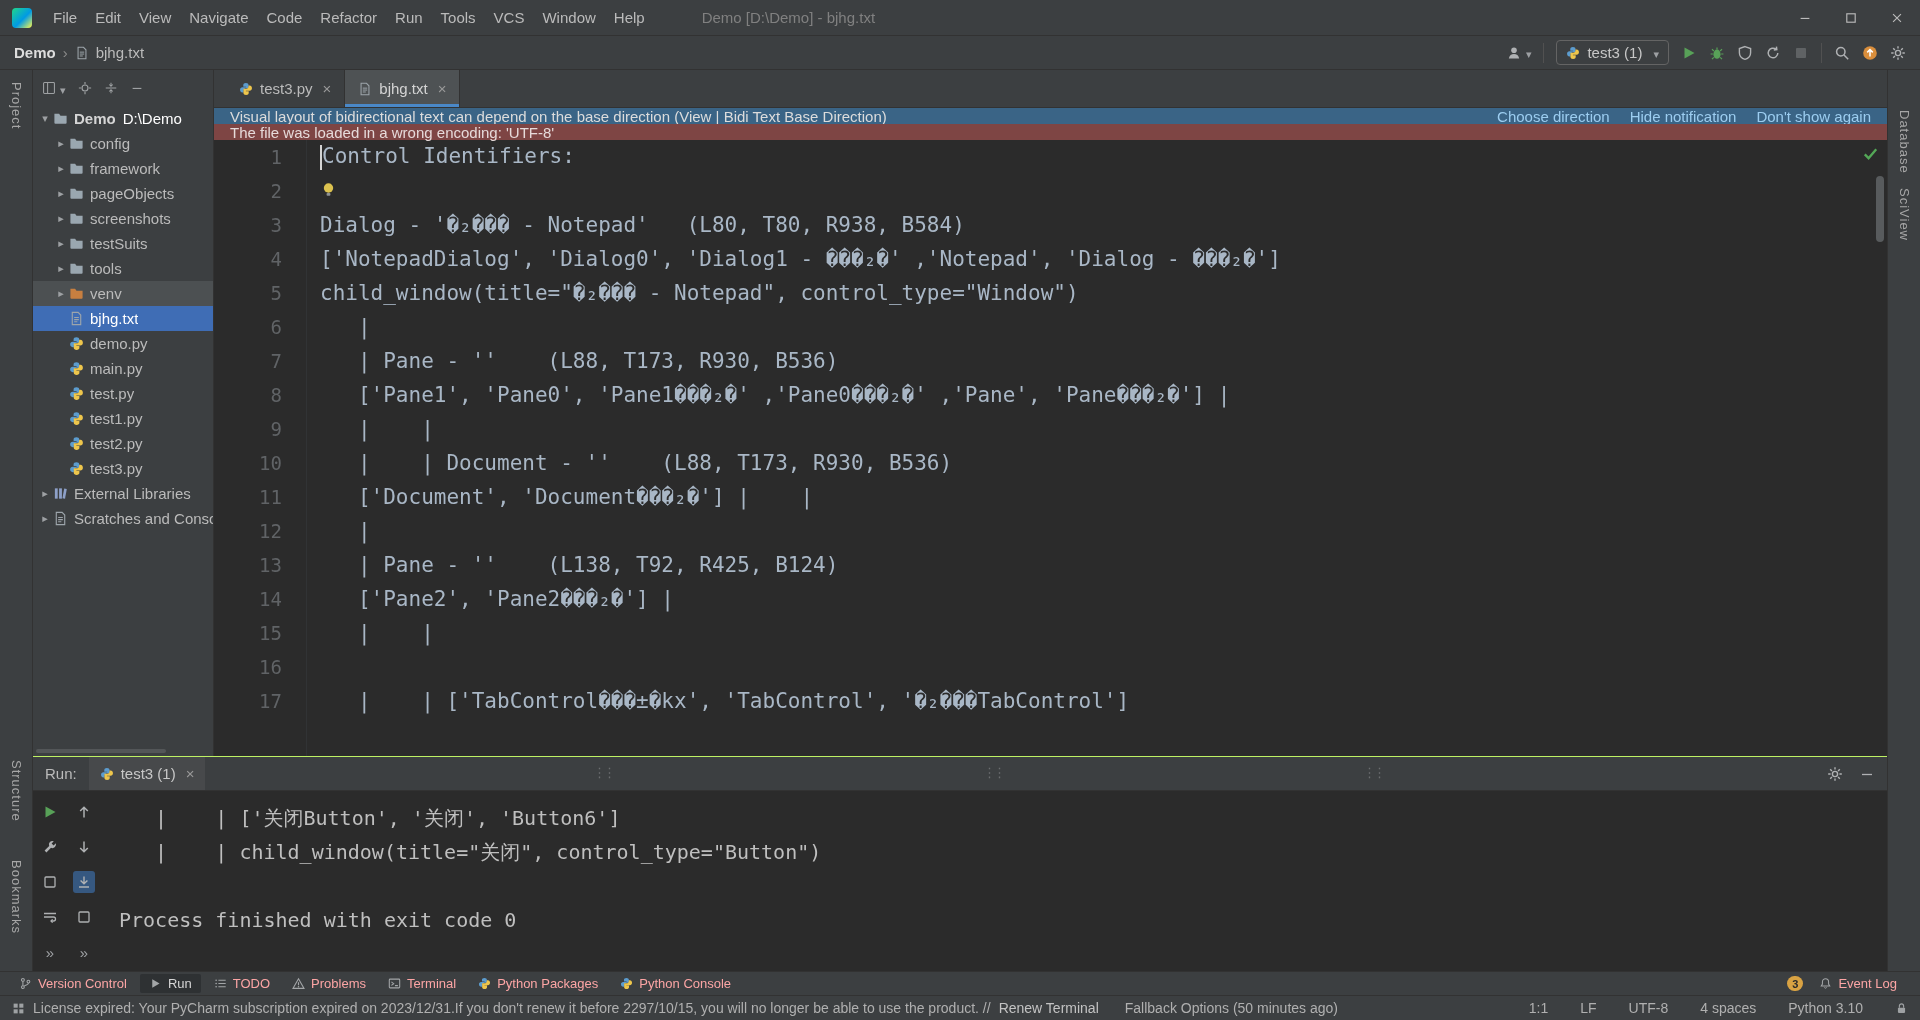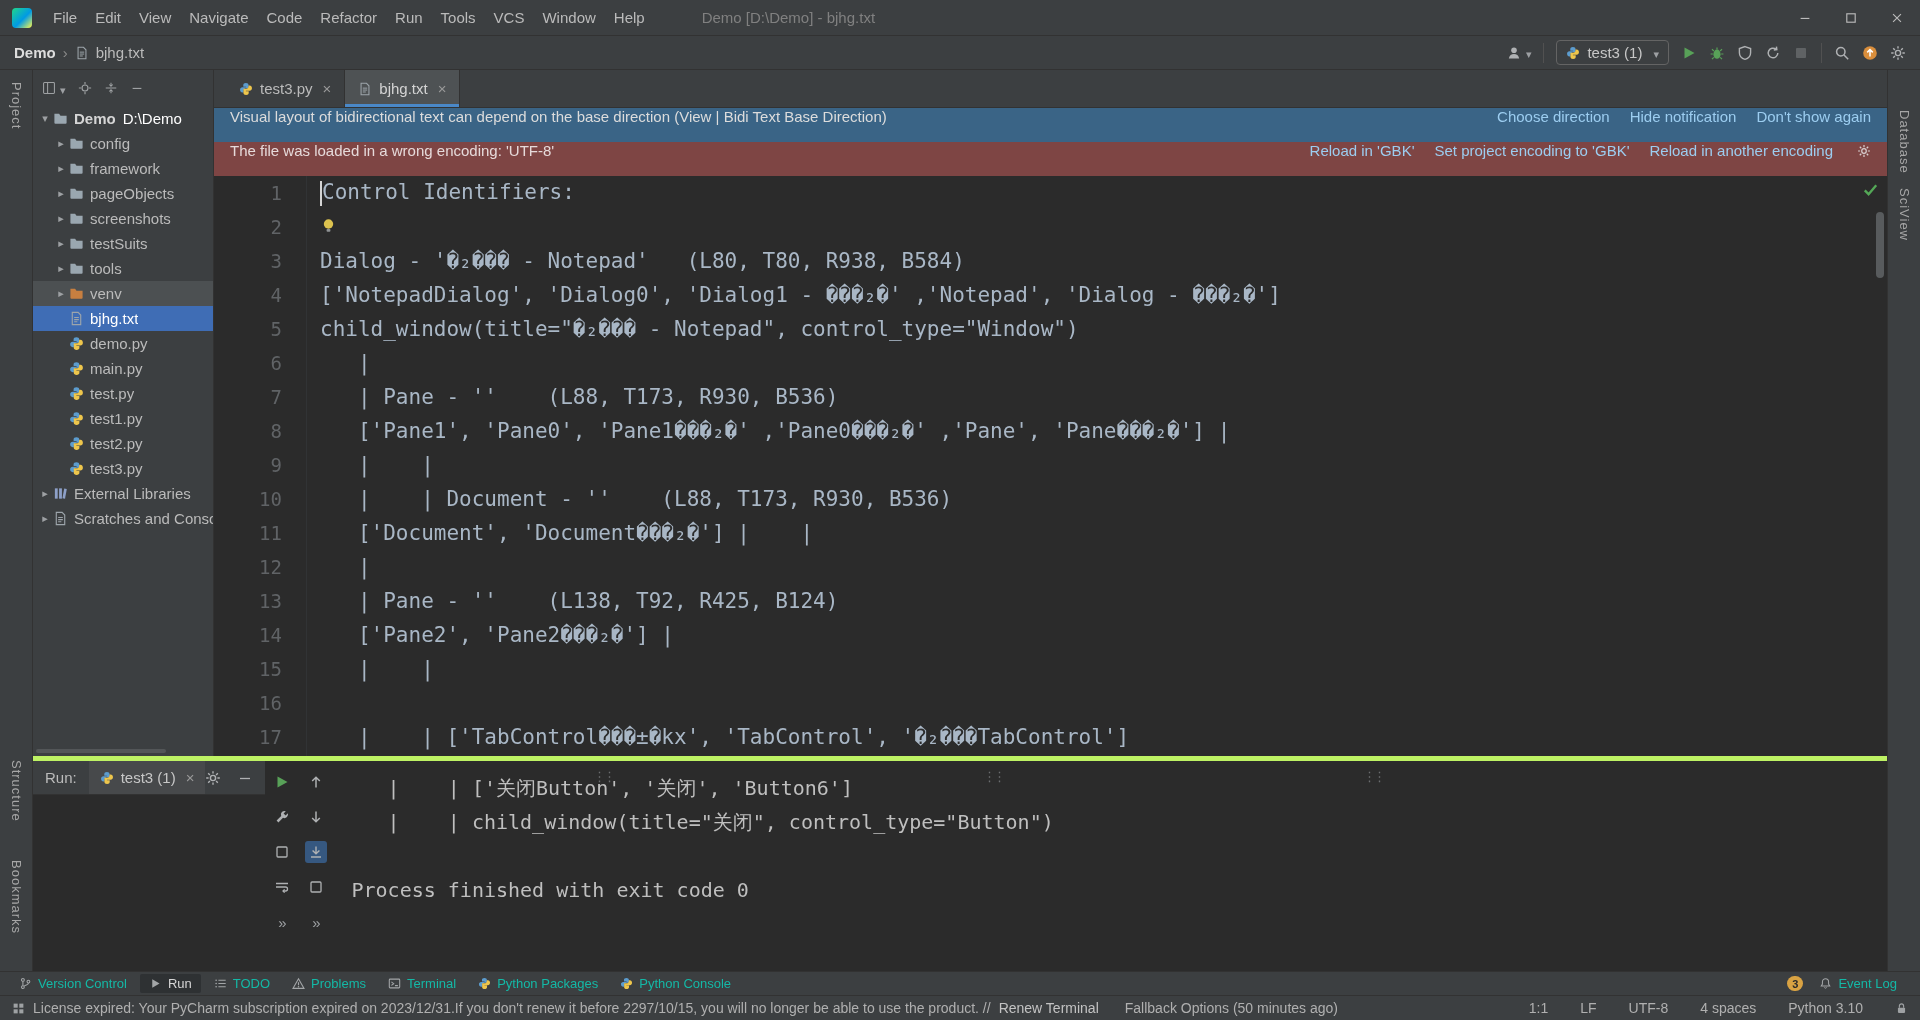--- a/index.html
+++ b/index.html
@@ -60,56 +60,56 @@
 .hint{color:#ffffff;margin-left:7px}
 .bold{font-weight:bold;color:#d5d5d5}
 .pp-hscroll{position:absolute;bottom:3px;left:3px;width:130px;height:4px;background:#606366;border-radius:2px;opacity:.65}
 
 
 .editor-col{flex:1;display:flex;flex-direction:column;min-width:0;background:#2b2b2b}
 .tabs{height:38px;background:#3c3f41;display:flex;align-items:stretch;border-bottom:1px solid #323232;flex:0 0 auto;padding-left:12px}
 .tab{display:flex;align-items:center;gap:7px;padding:0 13px;color:#bbbbbb;border-right:1px solid #323232;position:relative}
 .tab.active{background:#4e5254;color:#d4d4d4}
 .tab.active::after{content:"";position:absolute;left:0;right:0;bottom:0;height:3px;background:var(--accent,#4a88c7)}
-.banner{height:34px;display:flex;align-items:flex-start;padding:0 16px;flex:0 0 auto;white-space:nowrap}
+.banner{height:16px;display:flex;align-items:center;padding:0 16px;flex:0 0 auto;white-space:nowrap}
 .banner.info{background:var(--info-bg,#3a6486);color:#dcdcdc}
 .banner.error{background:var(--error-bg,#7e4544);color:#e6dada}
 .banner .links{margin-left:auto;display:flex;gap:20px;align-items:center}
 .link{color:var(--link,#9ccdf0)}
 .banner .links svg{color:#d8cfcf;margin-left:4px}
 
 .code-area{flex:1;position:relative;overflow:hidden;font-family:"DejaVu Sans Mono",monospace;font-size:21px}
 .gutter-sep{position:absolute;top:0;bottom:0;left:92px;width:1px;background:#313335}
 .cl{height:34px;display:flex;align-items:center}
 .ln{width:68px;text-align:right;color:#606366;flex:0 0 auto;font-size:19px}
 .ct{padding-left:38px;white-space:pre;color:#a9b7c6}
 .caret{display:inline-block;width:2px;height:25px;background:#d4d4d4;vertical-align:middle}
 .bulb{width:17px;height:17px;margin-right:6px}
 .check{position:absolute;top:5px;right:8px;width:17px;height:17px}
 .vthumb{position:absolute;top:36px;right:3px;width:8px;height:66px;background:#585b5d;border-radius:4px}
 
 
-.run-panel{height:215px;flex:0 0 auto;display:flex;flex-direction:row;border-top:5px solid #bef264;background:#2b2b2b}
+.run-panel{height:215px;flex:0 0 auto;display:flex;flex-direction:column;border-top:1px solid #bef264;background:#2b2b2b}
 .run-header{height:34px;background:#3c3f41;display:flex;align-items:center;padding:0 12px;position:relative;border-bottom:1px solid #323232;flex:0 0 auto}
 .run-label{margin-right:12px;color:#bbbbbb}
 .run-tab{display:flex;align-items:center;gap:7px;background:#47494b;height:100%;padding:0 11px;color:#c7c7c7}
 .grip{position:absolute;top:8px;color:#6b6e70;letter-spacing:-3px;font-size:13px}
 .grip::before{content:"⋮⋮"}
 .run-actions{margin-left:auto;display:flex;gap:16px;align-items:center;color:#afb1b3}
 .run-body{flex:1;display:flex;min-height:0}
 .run-toolbar{width:70px;flex:0 0 auto;display:flex;padding-top:10px}
 .rt-col{width:34px;display:flex;flex-direction:column;gap:13px;align-items:center}
 .rt-ic{display:flex;align-items:center;justify-content:center;color:#afb1b3;width:22px;height:22px}
 .rt-ic.active{background:#365880;border-radius:3px}
 .console{flex:1;font-family:"DejaVu Sans Mono",monospace;font-size:20px;color:#bfbfbf;padding:10px 0 0 16px;overflow:hidden}
 .console .line{height:34px;display:flex;align-items:center;white-space:pre}
 
 
 .twbar{height:24px;background:#3c3f41;border-top:1px solid #323232;display:flex;align-items:center;font-size:13px;padding:0 10px;gap:4px;flex:0 0 auto}
-.tw-item{display:flex;align-items:center;gap:6px;padding:2px 9px;color:#14b8a6;border-radius:2px}
+.tw-item{display:flex;align-items:center;gap:6px;padding:2px 9px;color:#fca5a5;border-radius:2px}
 .tw-item svg{color:#a3a6a8}
 .tw-item.active{background:#2e3133;color:#d6d6d6}
 .tw-right{margin-left:auto;display:flex;align-items:center;gap:7px;padding-right:4px}
 .badge{background:var(--orange,#d98e3c);color:#2b2b2b;border-radius:9px;font-size:11px;padding:0 5px;height:15px;display:flex;align-items:center;font-weight:bold}
 
 
 .statusbar{height:25px;background:#3c3f41;border-top:1px solid #323232;display:flex;align-items:center;font-size:14px;color:#b0b0b0;padding:0 12px;gap:8px;flex:0 0 auto;white-space:nowrap}
 .statusbar svg{color:#9ea1a3}
 .sb-fallback{margin-left:18px}
 .sb-right{margin-left:auto;display:flex;gap:32px;align-items:center}
@@ -528,28 +528,20 @@
             <span>Visual layout of bidirectional text can depend on the base direction (View | Bidi Text Base Direction)</span>
             <span class="links">
               <span class="link">Choose direction</span>
               <span class="link">Hide notification</span>
               <span class="link">Don't show again</span>
             </span>
           </div>
 
           <div class="banner error">
             <span>The file was loaded in a wrong encoding: 'UTF-8'</span>
-            <span class="links">
-              <span class="link">Reload in 'GBK'</span>
-              <span class="link">Set project encoding to 'GBK'</span>
-              <span class="link">Reload in another encoding</span>
-              <svg class="ic ic14">
-                  <use href="#i-gear"></use>
-                </svg>
-            </span>
           </div>
 
           <div class="code-area">
             <div class="gutter-sep"></div>
             <div class="cl">
                 <span class="ln">1</span>
                 <span class="ct"><span class="caret"></span><span>Control Identifiers:</span></span>
               </div>
             <div class="cl">
                 <span class="ln">2</span>

